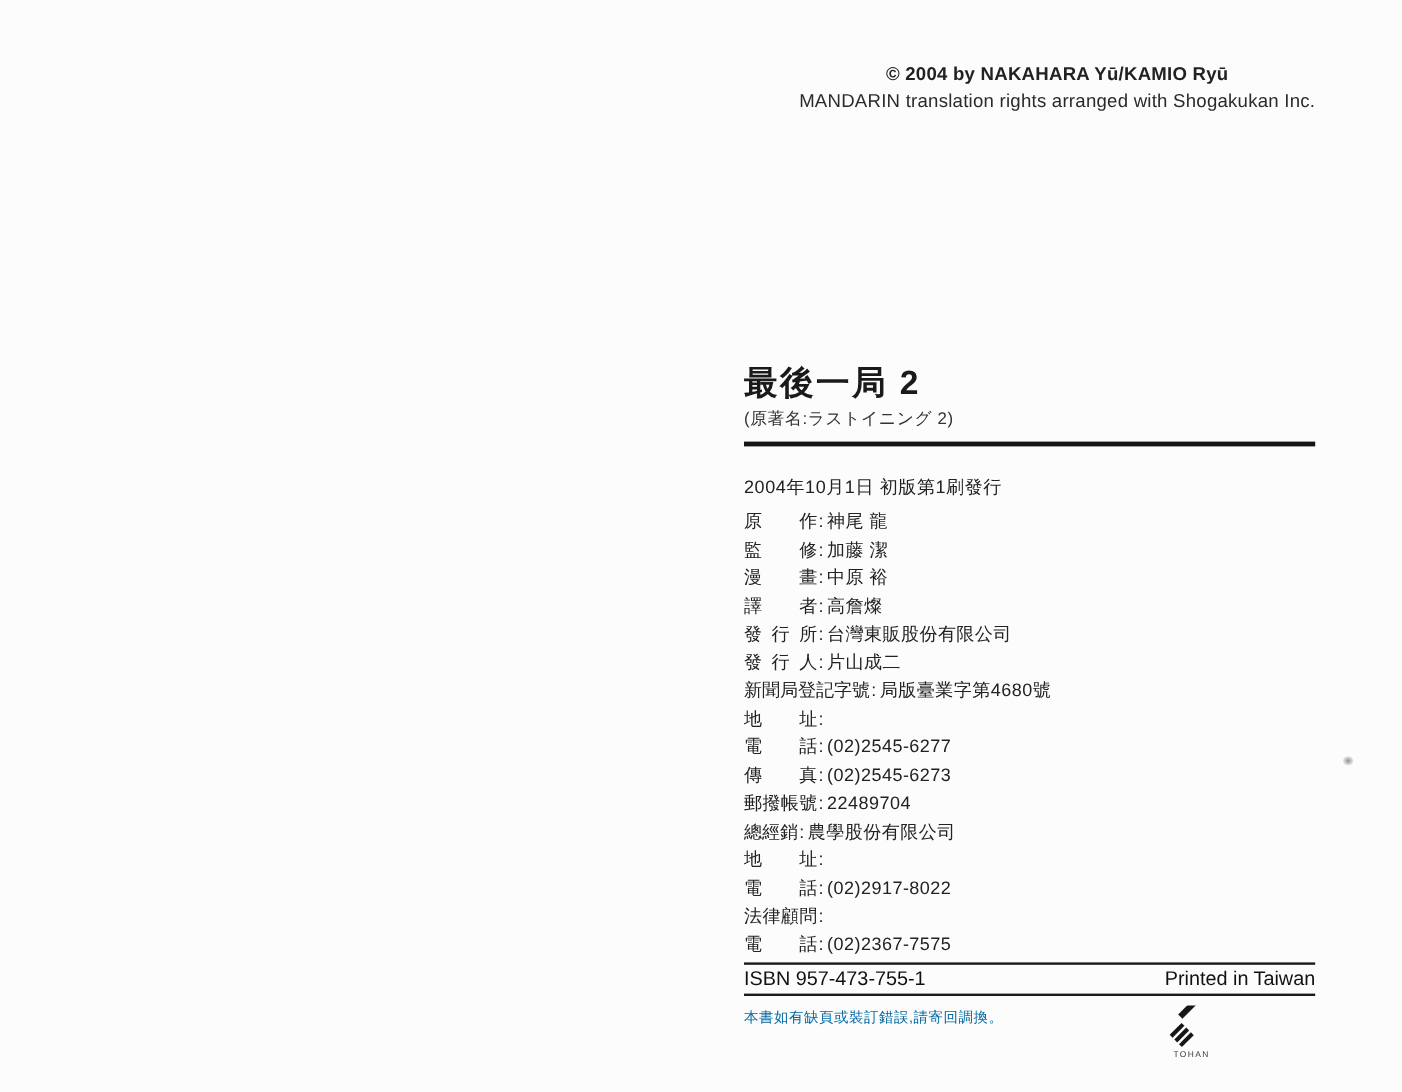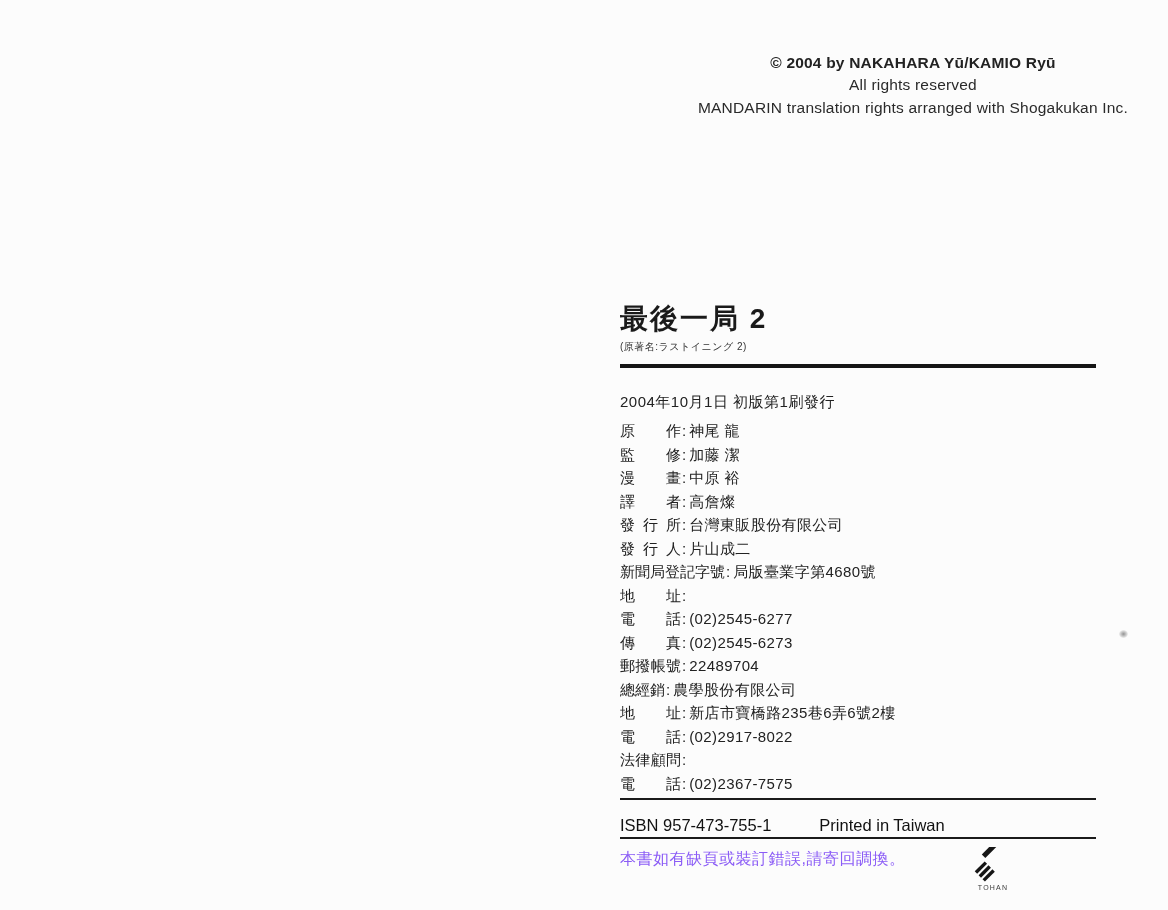--- a/index.html
+++ b/index.html
@@ -13,21 +13,21 @@
   }
   .scan-page {
     position: absolute;
     inset: 0;
     background: #fcfcfc;
   }
   
   .copyright-block {
     position: absolute;
     top: 52px;
-    left: 672px;
+    left: 640px;
     width: 482px;
     text-align: center;
     font-size: 15.5px;
     line-height: 22.3px;
     color: #2a2a2a;
     letter-spacing: 0.2px;
   }
   .copyright-block .c-line-bold { font-weight: bold; color: #222; }
   
   .colophon {
@@ -39,21 +39,21 @@
   }
   .book-title {
     font-size: 28px;
     font-weight: bold;
     letter-spacing: 2px;
     line-height: 1.15;
     color: #1a1a1a;
   }
   .original-title {
     margin-top: 5px;
-    font-size: 10px;
+    font-size: 14px;
     letter-spacing: 0.5px;
     color: #333;
   }
   .rule-thick {
     margin-top: 10px;
     height: 4px;
     background: #151515;
     border: none;
   }
   .edition-date {
@@ -81,37 +81,37 @@
   .credit-row .sep { margin: 0 3px 0 1px; }
   .credit-row .val { letter-spacing: 0.4px; }
   .rule-thin {
     height: 2px;
     background: #1b1b1b;
     border: none;
   }
   .rule-thin.first { margin-top: 3px; }
   .isbn-row {
     display: flex;
-    justify-content: flex-start;
+    justify-content: space-between;
     gap: 48px;
     font-size: 16.5px;
     line-height: 20px;
-    padding: 15px 0 2px 0;
+    padding: 2px 0 2px 0;
     color: #111;
   }
   .bottom-row {
     display: flex;
     justify-content: space-between;
     align-items: flex-start;
     margin-top: 8px;
   }
   .return-note {
-    font-size: 16px;
+    font-size: 12px;
     letter-spacing: 0.5px;
-    color: #8b5cf6;
+    color: #0369a1;
     padding-top: 2px;
   }
   .tohan-logo-wrap {
     margin-right: 82px;
     text-align: center;
   }
   
   .smudge {
     position: absolute;
     left: 1119px;
@@ -122,21 +122,20 @@
     border-radius: 50%;
   }
 </style>
 </head>
 <body style="background: rgb(252, 252, 252); color: rgb(29, 29, 29);">
 
 <div class="scan-page">
 
   <div class="copyright-block">
     <div class="c-line-bold">© 2004 by NAKAHARA Yū/KAMIO Ryū</div>
-    <div>All rights reserved</div>
     <div>MANDARIN translation rights arranged with Shogakukan Inc.</div>
   </div>
 
   <div class="colophon">
     <div class="book-title">最後一局 2</div>
     <div class="original-title">(原著名:ラストイニング 2)</div>
     <hr class="rule-thick">
     <div class="edition-date">2004年10月1日  初版第1刷發行</div>
 
     <div class="credits-list">
@@ -244,21 +243,20 @@
           </span>
           <span class="sep">:</span>
           <span class="val">農學股份有限公司</span>
         </div>
         <div class="credit-row">
           <span class="lbl">
             <span>地</span>
             <span>址</span>
           </span>
           <span class="sep">:</span>
-          <span class="val">新店市寶橋路235巷6弄6號2樓</span>
         </div>
         <div class="credit-row">
           <span class="lbl">
             <span>電</span>
             <span>話</span>
           </span>
           <span class="sep">:</span>
           <span class="val">(02)2917-8022</span>
         </div>
         <div class="credit-row">

